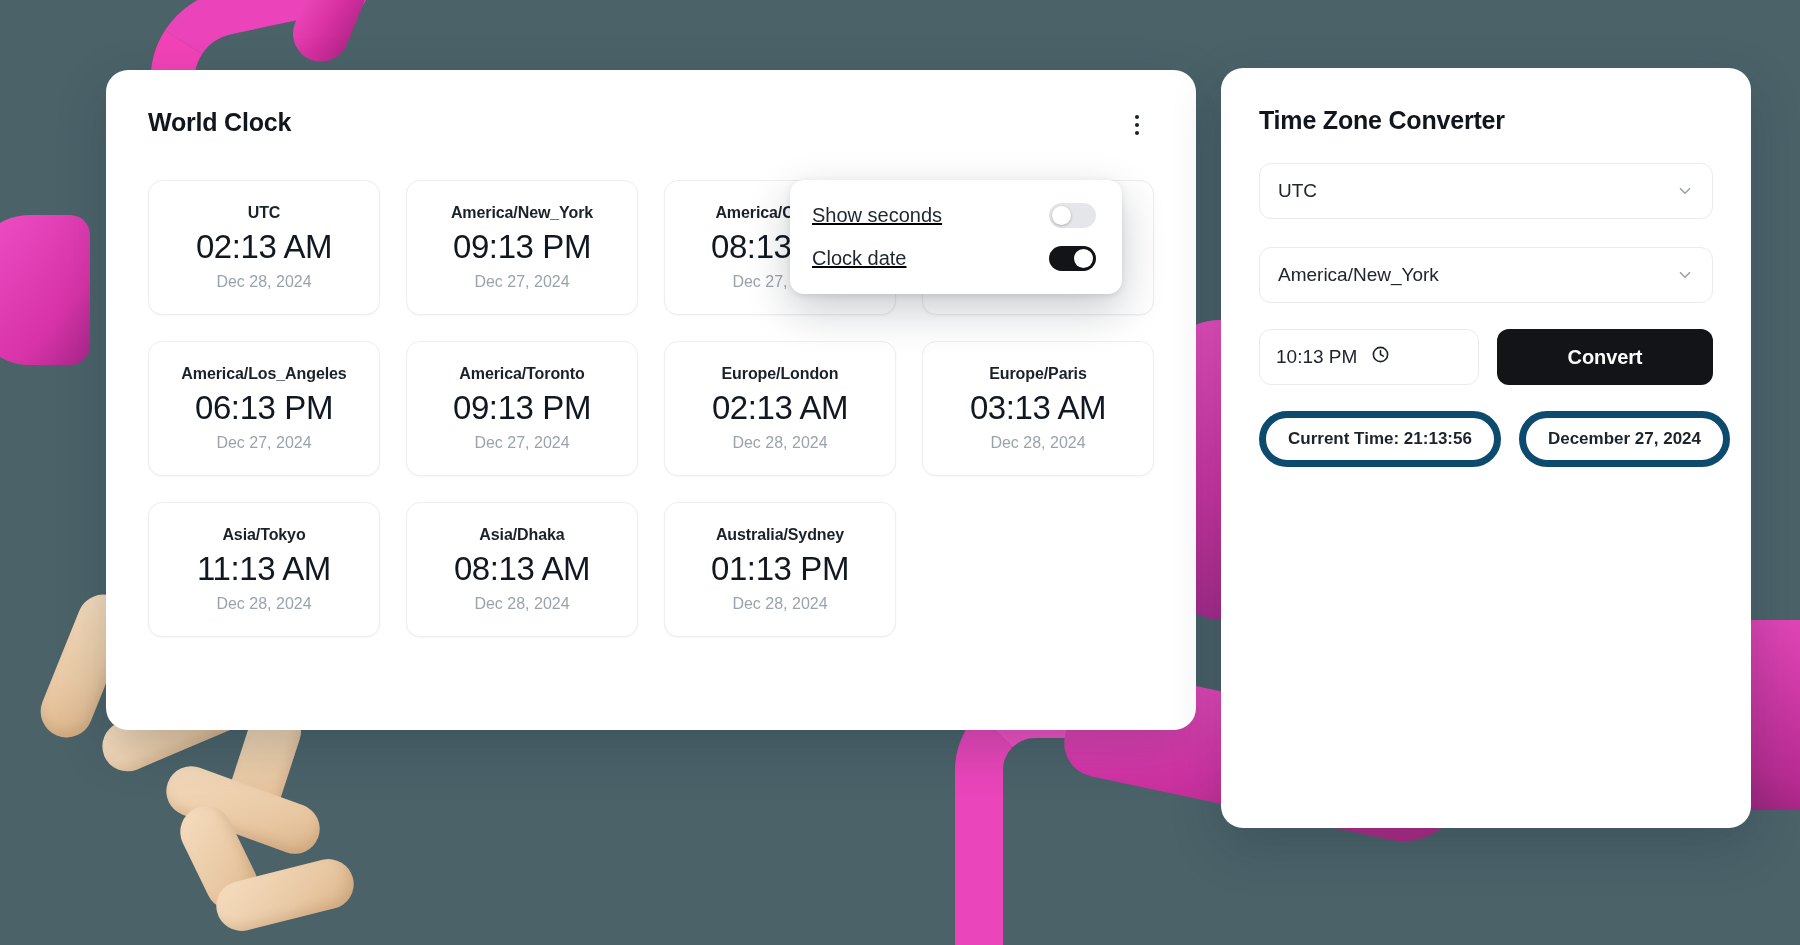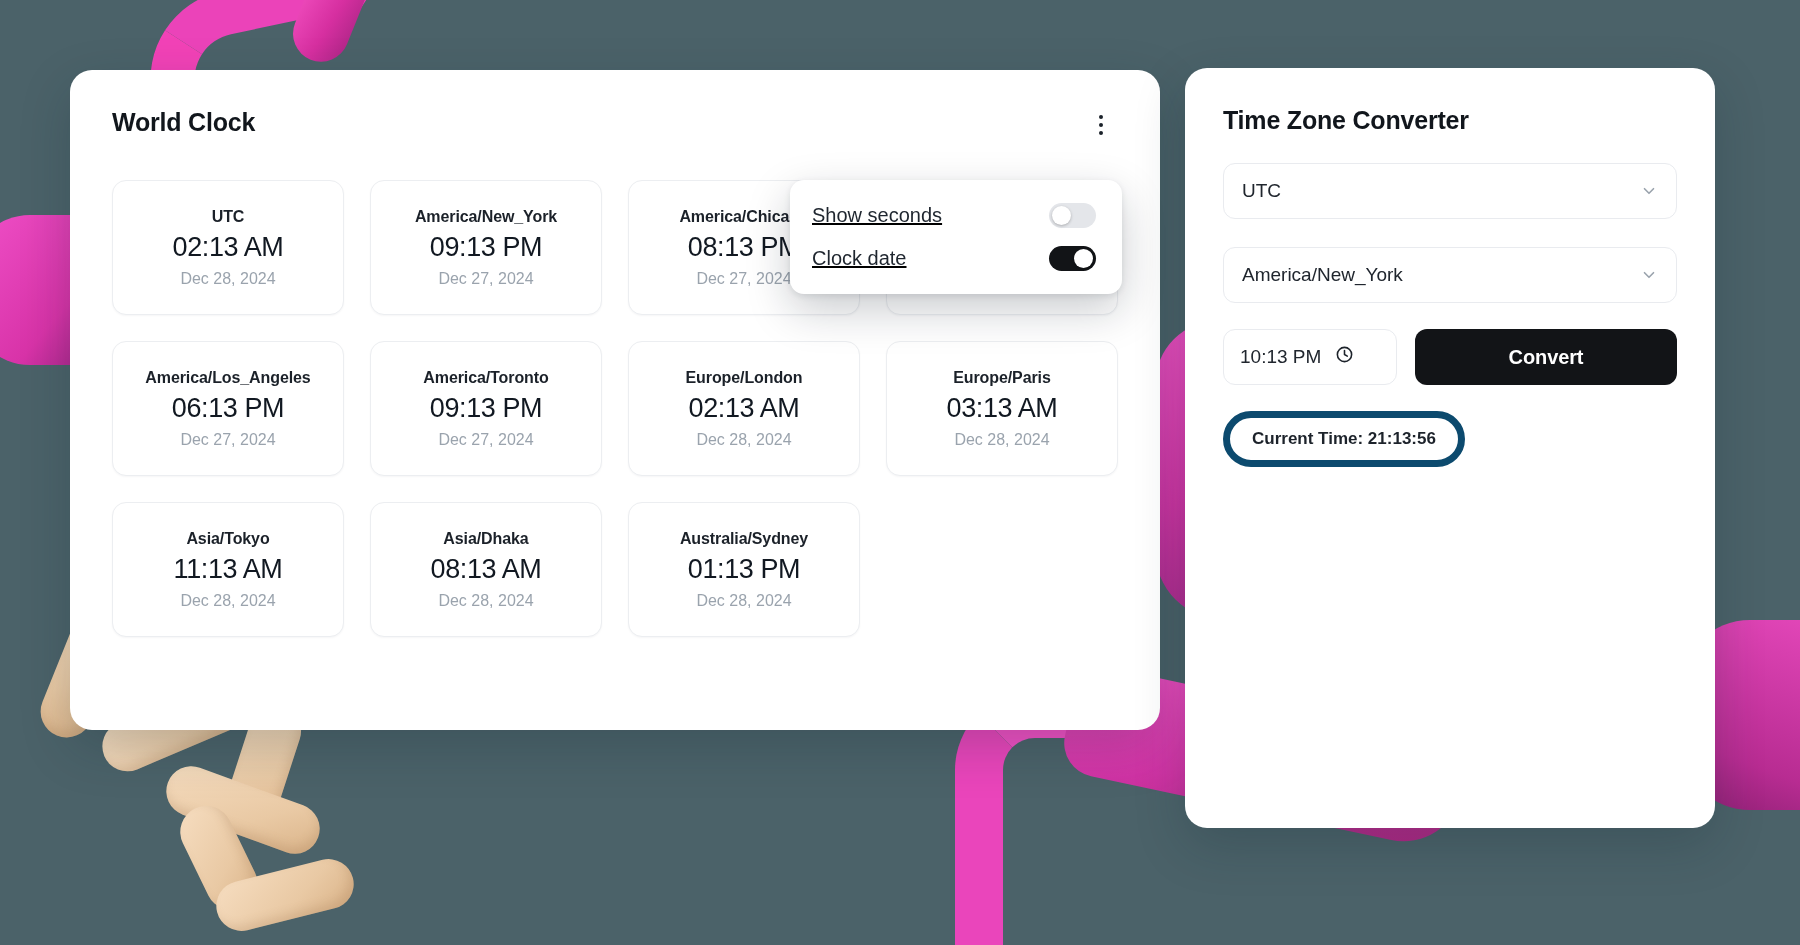--- a/index.html
+++ b/index.html
@@ -116,20 +116,21 @@
   .coil4 { left: 132px; top: 100px; width: 110px; height: 136px;
            border-color:#58ded3 #34a39d #2b8882 #49c9c2; }
 
   
   .panel {
     position: absolute;
     background: #ffffff;
     border-radius: 22px;
     box-shadow: 0 18px 50px rgba(20,40,50,.22);
     z-index: 8;
+    margin-left: 36px;
   }
 
   
   #world-clock-panel {
     left: 70px; top: 70px; width: 1090px; height: 660px;
     padding: 38px 42px;
   }
   .panel-head {
     display: flex; align-items: flex-start; justify-content: space-between;
   }
@@ -156,21 +157,21 @@
     background: #fff;
     display: flex; flex-direction: column;
     align-items: center; justify-content: center;
     box-shadow: 0 1px 2px rgba(16,24,40,.04);
   }
   .cc-zone {
     font-size: 16px; font-weight: bold; color: #1b2129;
     letter-spacing: -.1px; white-space: nowrap;
   }
   .cc-time {
-    font-size: 27px; font-weight: 400; color: #111821;
+    font-size: 33px; font-weight: 400; color: #111821;
     margin-top: 6px; letter-spacing: -.4px;
   }
   .cc-date {
     font-size: 16px; color: #9aa3ad; margin-top: 7px;
   }
 
   
   #settings-menu {
     position: absolute;
     left: 790px; top: 180px; width: 332px;
@@ -216,21 +217,21 @@
     cursor: pointer;
   }
   .chev { color: #9aa3ad; font-size: 15px; }
   .chev svg { display: block; }
 
   .row-time {
     margin-top: 26px;
     display: flex; gap: 18px; align-items: center;
   }
   .time-input {
-    width: 174px; height: 56px;
+    width: 220px; height: 56px;
     border: 1px solid #e9ebef; border-radius: 12px;
     display: flex; align-items: center; gap: 14px;
     padding: 0 16px;
     font-size: 19px; color: #20262e;
     cursor: text;
   }
   .btn-convert {
     flex: 1; height: 56px;
     background: #121417; color: #fff;
     border: none; border-radius: 12px;
@@ -420,20 +421,21 @@
             <polyline points="12 7 12 12 15.5 14"></polyline>
           </svg>
       </span>
     </div>
     <button class="btn-convert">Convert</button>
   </div>
 
 
   <div class="status-row">
     <div class="status-chip">Current Time: 21:13:56</div>
+    <div class="status-chip">December 27, 2024</div>
   </div>
 </section>
 
 <div class="deco deco-teal">
   <i class="coil1"></i>
     <i class="coil2"></i>
     <i class="coil3"></i>
     <i class="coil4"></i>
 </div>
 

